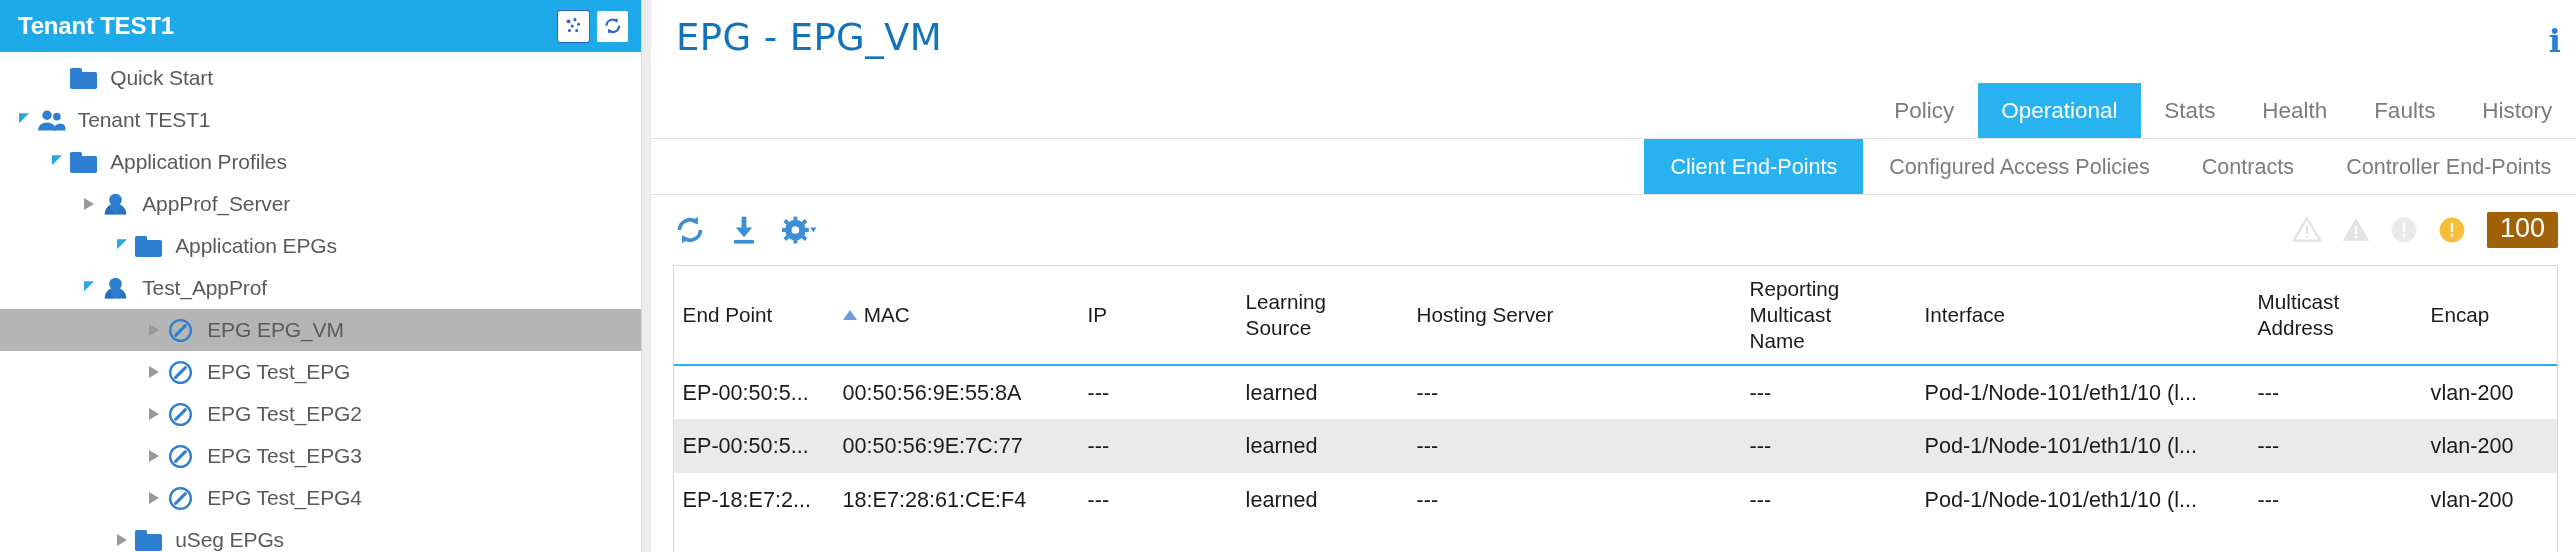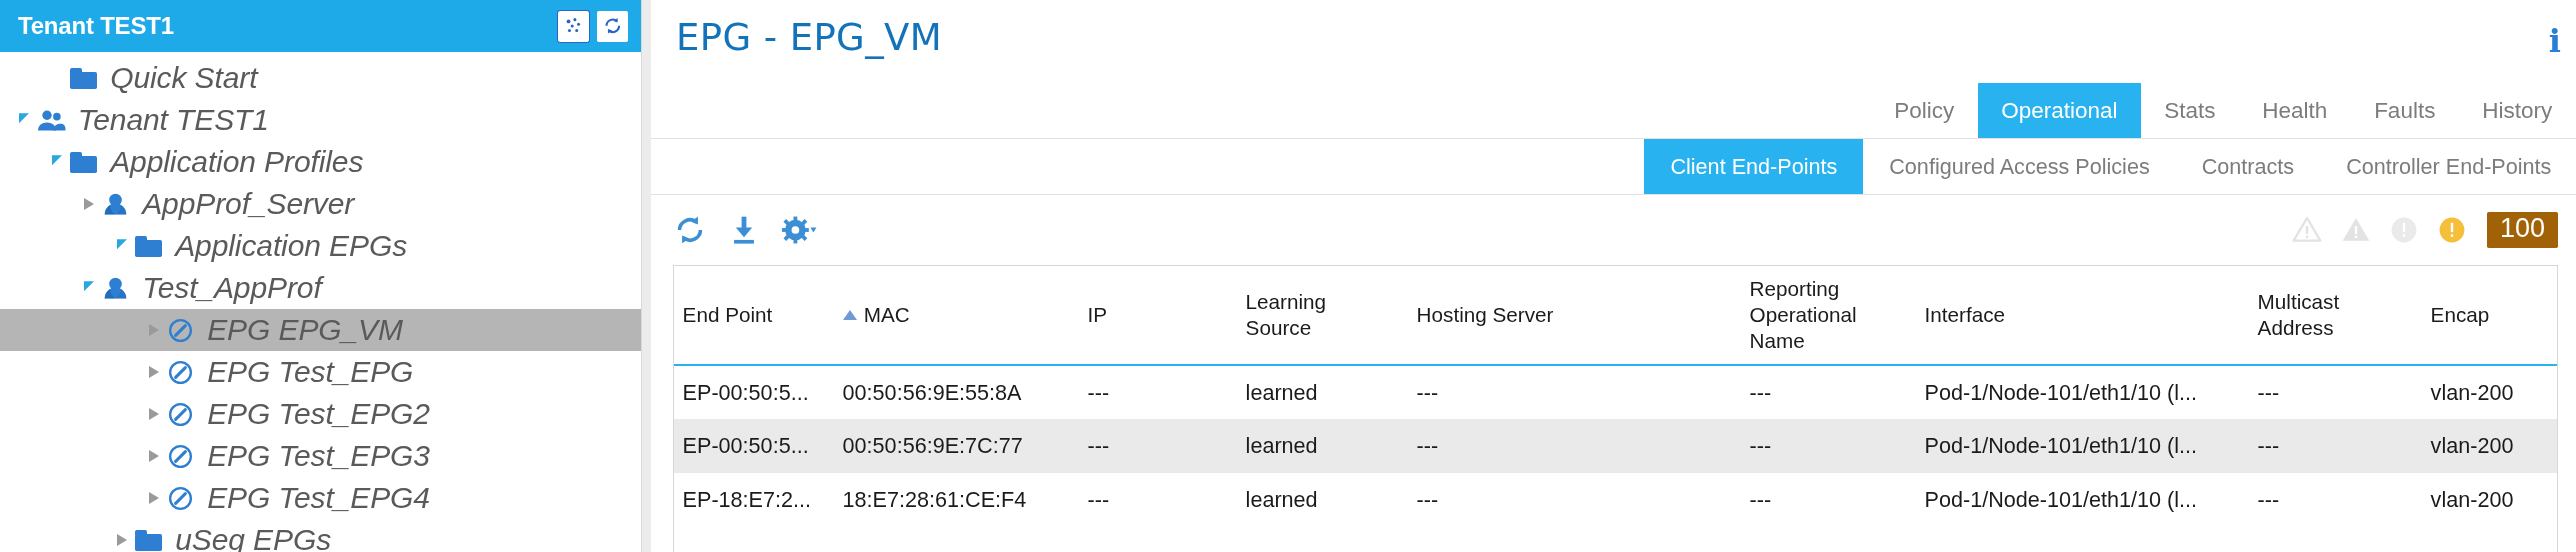--- a/index.html
+++ b/index.html
@@ -82,24 +82,23 @@
     border-top: 6.3px solid transparent;
     border-bottom: 6.3px solid transparent;
   }
   .tw-icon {
     width: 31px; height: 27px;
     flex: 0 0 31px;
     margin-right: 10.8px;
     display: flex; align-items: center; justify-content: center;
   }
   .tw-label {
-    font-size: 30px;
+    font-size: 21px;
     color: #5a5a5a;
     letter-spacing: -0.1px;
-    font-style: italic;
   }
 
   
   .folder-ic { position: relative; width: 27px; height: 20.7px; }
   .folder-ic::before {
     content:""; position:absolute; left:0; top:0; width:11.7px; height:4.5px;
     background:#2e7fd1; border-radius:1.8px 1.8px 0 0;
   }
   .folder-ic::after {
     content:""; position:absolute; left:0; top:3.6px; width:27px; height:17px;
@@ -542,21 +541,21 @@
                 </div>
               </th>
               <th class="col-host">
                 <div class="hdr-inner">
                   <span style="white-space: pre-line; line-height: 1.25;">Hosting Server</span>
                 </div>
               </th>
               <th class="col-rcn">
                 <div class="hdr-inner">
                   <span style="white-space: pre-line; line-height: 1.25;">Reporting
-Operational
+Multicast
 Name</span>
                 </div>
               </th>
               <th class="col-intf">
                 <div class="hdr-inner">
                   <span style="white-space: pre-line; line-height: 1.25;">Interface</span>
                 </div>
               </th>
               <th class="col-mcast">
                 <div class="hdr-inner">

